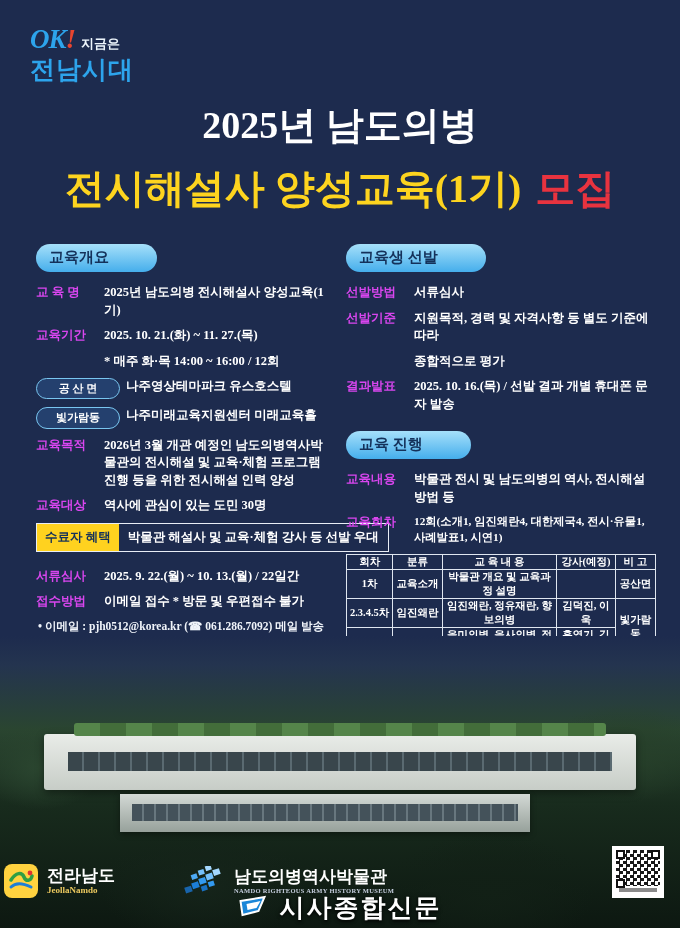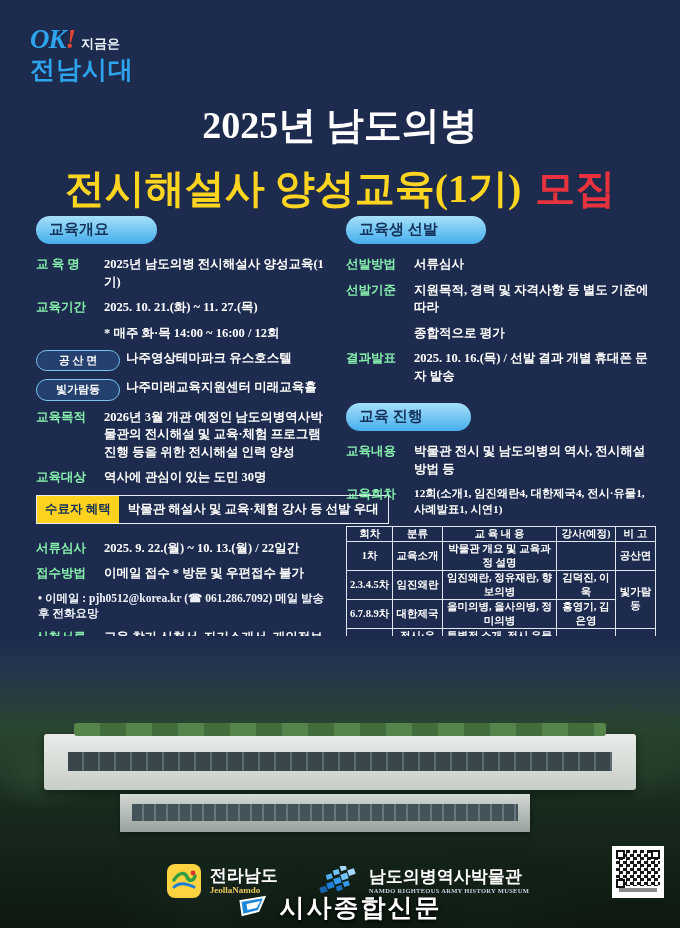--- a/index.html
+++ b/index.html
@@ -15,30 +15,30 @@
   .era{font-size:25px;font-weight:900;color:#2da4ec;letter-spacing:1px;margin-top:4px;}
 
   
   .title{position:absolute;top:100px;left:0;right:0;text-align:center;font-weight:900;}
   .title-1{font-size:38px;color:#ffffff;letter-spacing:0;}
   .title-2{font-size:40px;margin-top:10px;}
   .t-yellow{color:#fdd41f;}
   .t-red{color:#e8333f;margin-left:14px;}
 
   
-  .col{position:absolute;top:216px;}
+  .col{position:absolute;top:244px;}
   .col-left{left:36px;width:298px;}
   .col-right{left:346px;width:310px;}
 
   .sec-pill{display:inline-block;background:linear-gradient(180deg,#a6e0fa,#45aeec);
     color:#14315a;font-weight:900;font-size:15px;padding:4px 48px 5px 13px;
     border-radius:15px;margin-bottom:12px;}
 
   .row{display:flex;margin-bottom:8px;font-size:12.5px;line-height:1.4;}
-  .lbl{flex:0 0 62px;color:#86efac;font-weight:800;}
+  .lbl{flex:0 0 62px;color:#d946ef;font-weight:800;}
   .val{flex:1;padding-left:6px;color:#fff;font-weight:700;}
   .lbl-pill{flex:0 0 62px;text-align:center;background:#24406e;border:1px solid #79c6f0;
     border-radius:999px;color:#fff;font-weight:800;font-size:11px;padding:2px 10px;height:fit-content;}
 
   .benefit{display:flex;align-items:center;border:1px solid #e8edf5;margin:4px 0 16px 0;width:fit-content;}
   .benefit-badge{background:#ffd21f;color:#14315a;font-weight:900;font-size:12.5px;padding:5px 8px;white-space:nowrap;}
   .benefit-text{padding:5px 9px;font-weight:800;font-size:12.5px;white-space:nowrap;}
 
   .bullet{font-size:11.5px;font-weight:600;color:#f0f4fa;margin:0 0 8px 2px;}
 
@@ -63,21 +63,21 @@
     background:repeating-linear-gradient(90deg,#55854a 0 26px,#436d3a 26px 52px);}
   .windows{position:absolute;left:4%;right:4%;top:32%;height:34%;
     background:repeating-linear-gradient(90deg,#39464c 0 14px,#5a6a71 14px 16px);}
   .base-wing{position:absolute;left:120px;right:150px;top:158px;height:38px;
     background:linear-gradient(180deg,#d3d9d5,#97a19b);
     box-shadow:0 2px 6px rgba(0,0,0,.4);}
   .base-wing .glass{position:absolute;left:3%;right:3%;top:25%;height:45%;
     background:repeating-linear-gradient(90deg,#44525a 0 10px,#68777e 10px 12px);}
 
   
-  .logos{position:absolute;left:16px;right:0;bottom:30px;display:flex;justify-content:center;align-items:center;gap:36px;}
+  .logos{position:absolute;left:4px;right:0;bottom:30px;display:flex;justify-content:flex-start;align-items:center;gap:64px;}
   .logo{display:flex;align-items:center;gap:9px;}
   .jn-mark{width:34px;height:34px;background:#ffd23f;border-radius:8px;display:flex;align-items:center;justify-content:center;}
   .lg-kr{font-size:17px;font-weight:900;color:#fff;line-height:1.1;}
   .jn-en{font-size:9px;font-weight:700;color:#ecc95f;}
   .ms-en{font-size:6.5px;font-weight:700;color:#c6cede;letter-spacing:.3px;}
 
   
   .watermark{position:absolute;left:50%;bottom:4px;transform:translateX(-50%);
     display:flex;align-items:center;gap:7px;z-index:5;}
   .wm-text{font-size:25px;font-weight:900;color:#fff;letter-spacing:2px;

